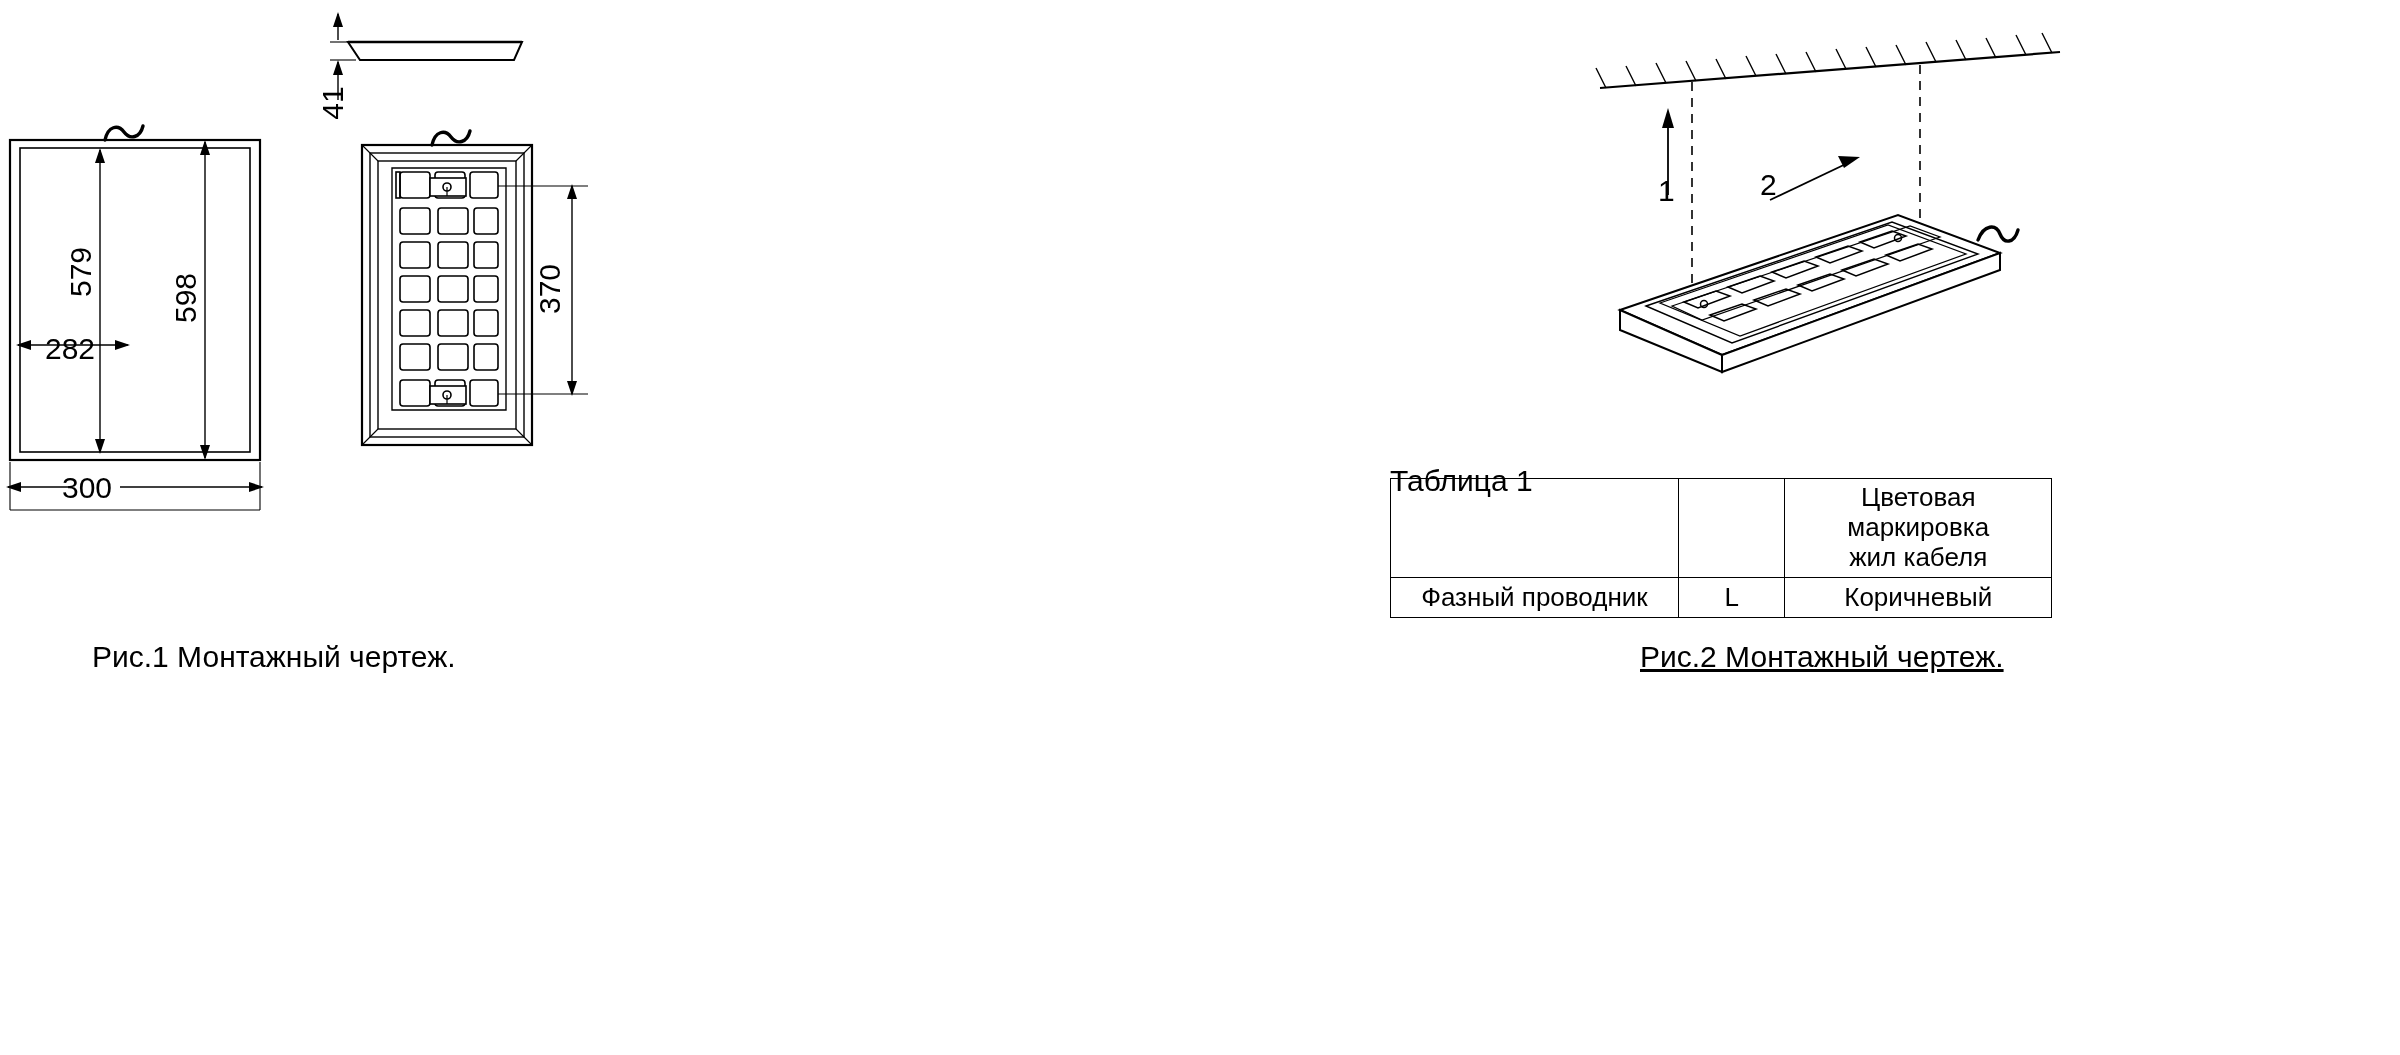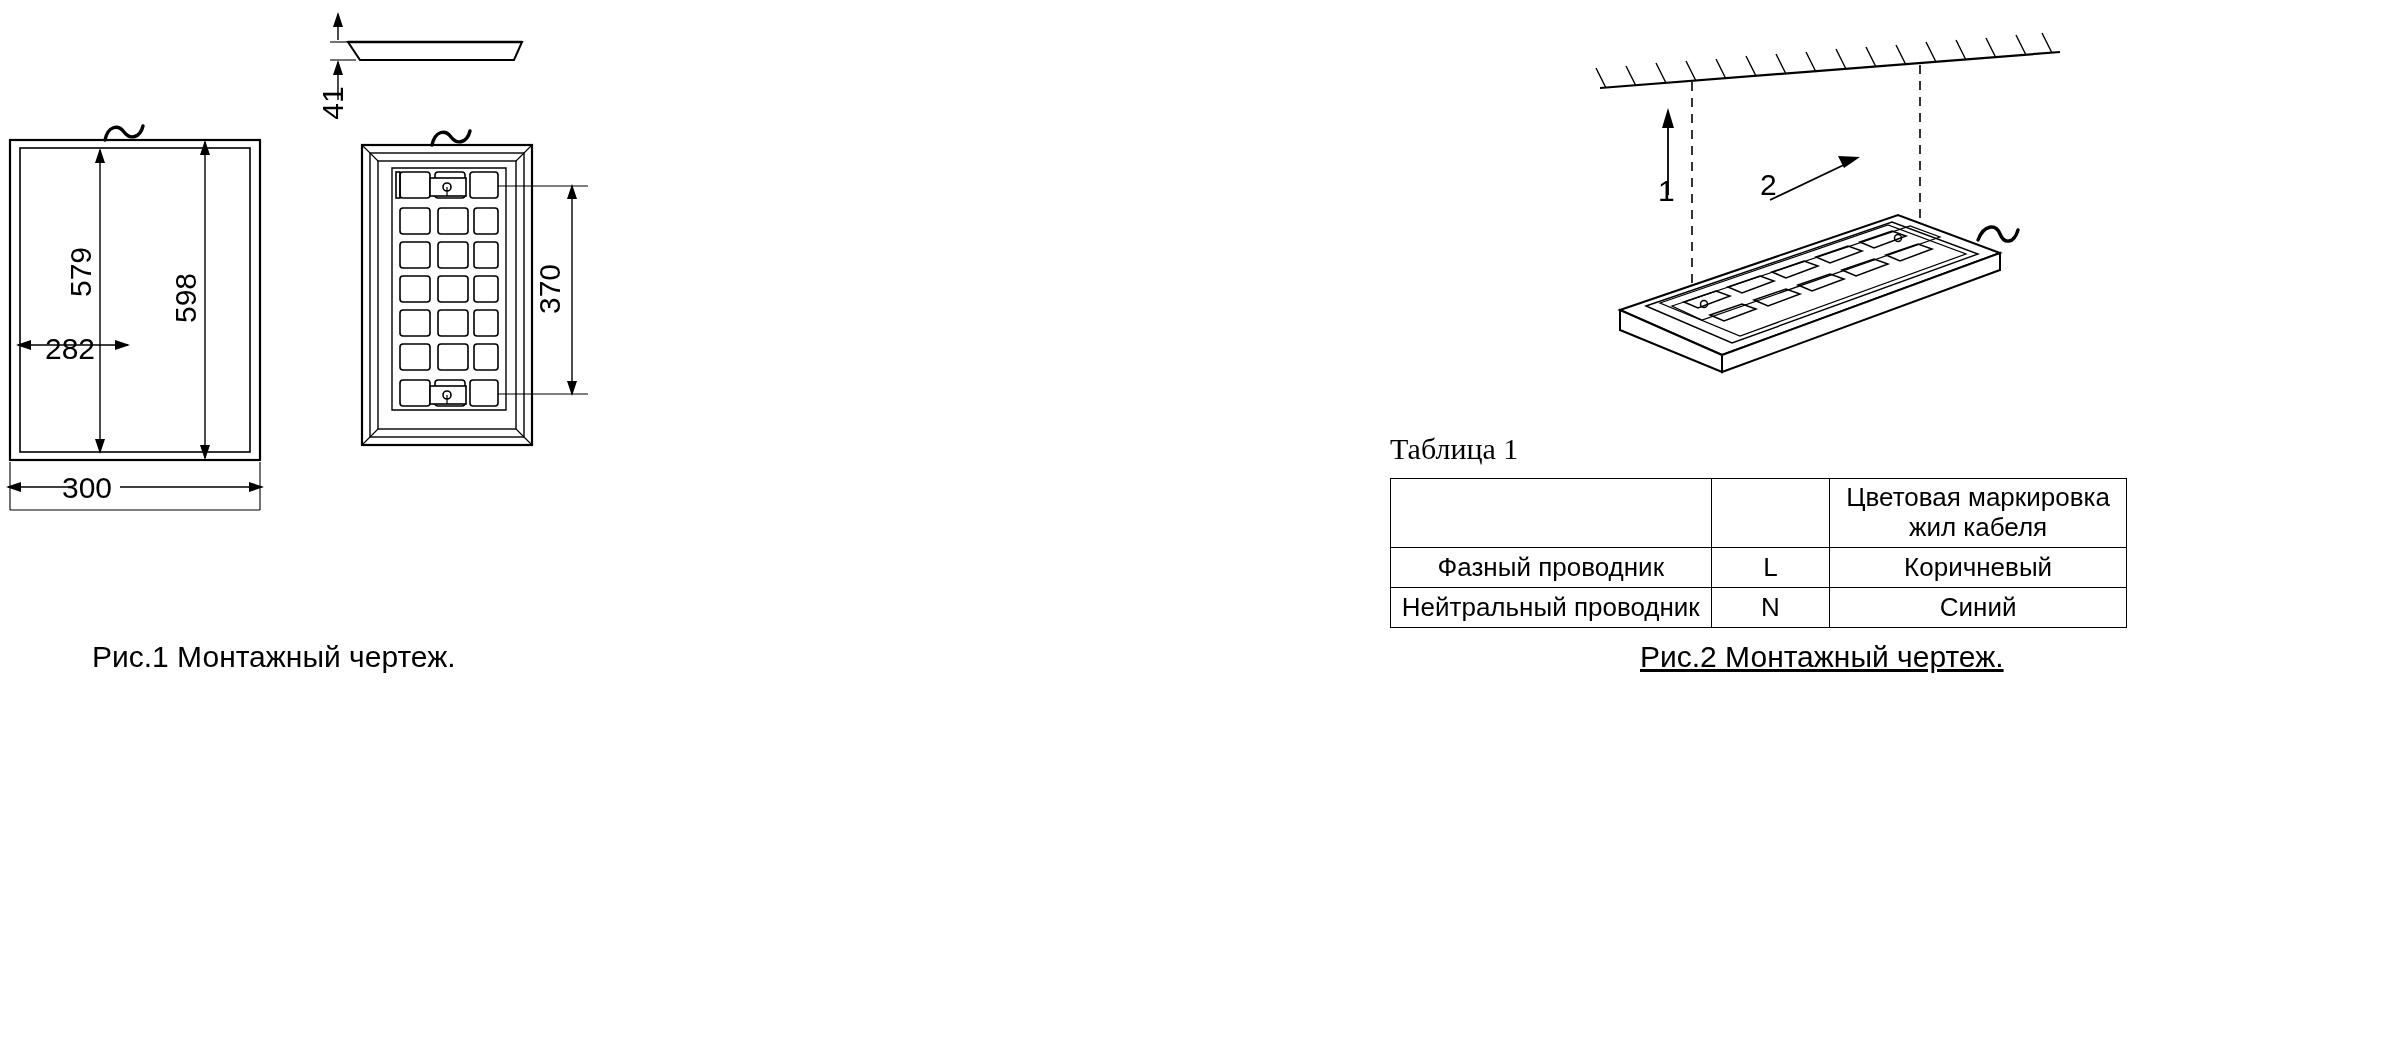--- a/index.html
+++ b/index.html
@@ -199,43 +199,38 @@
     </g>
 
     <path d="M398 230 C404 214, 416 214, 420 224 C424 234, 434 234, 438 220" fill="none" stroke="#000" stroke-width="3.4" stroke-linecap="round"></path>
   </svg>
 
   <div class="lbl" style="left:1658px;top:174px;">1</div>
   <div class="lbl" style="left:1760px;top:168px;">2</div>
 
   <div class="caption" style="left:1640px;top:640px;text-decoration:underline;">Рис.2 Монтажный чертеж.</div>
 
-  <div class="tbl-title" style="left:1390px;top:432px;font-family:Liberation Serif, serif;">Таблица 1</div>
-
-  <table class="t1" style="left:1390px;top:478px;width:737px;">
+  <div class="tbl-title" style="left:1390px;top:464px;">Таблица 1</div>
+
+  <table class="t1" style="left:1390px;top:478px;width:662px;">
     <colgroup>
       <col style="width:270px;">
       <col style="width:100px;">
       <col style="width:250px;">
     </colgroup>
     <tbody>
       <tr style="height:54px;">
         <td></td>
         <td></td>
         <td style="line-height:1.15;">
           <span>Цветовая маркировка</span><br>
           <span>жил кабеля</span>
         </td>
       </tr>
       <tr style="height:38px;padding-left:32px;">
         <td>Фазный проводник</td>
         <td>L</td>
         <td>Коричневый</td>
       </tr>
-      <tr style="height:38px;">
-        <td>Нейтральный проводник</td>
-        <td>N</td>
-        <td>Синий</td>
-      </tr>
     </tbody>
   </table>
 
 </div>
 
 </body></html>

